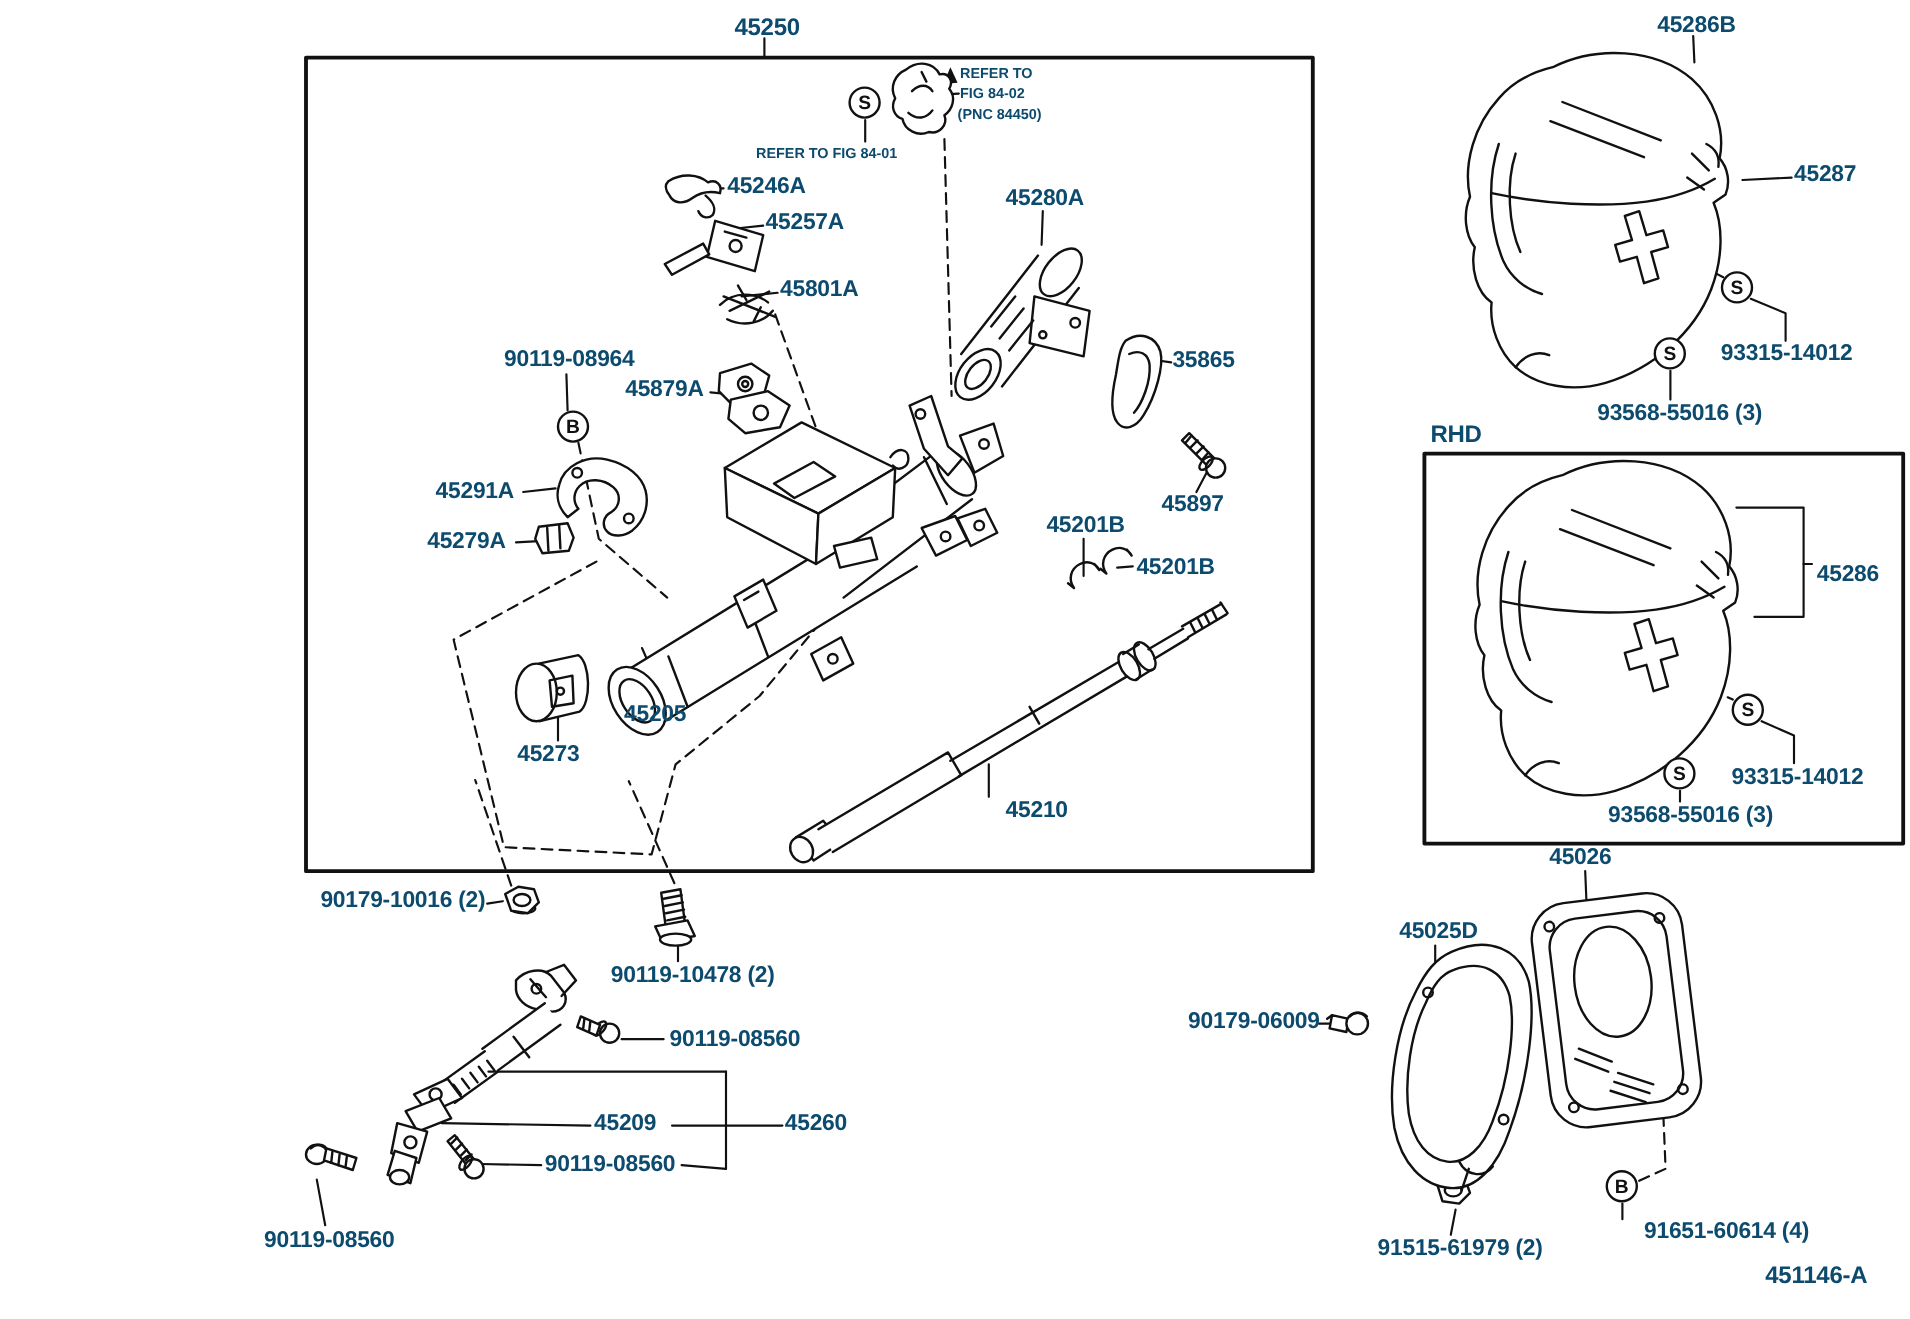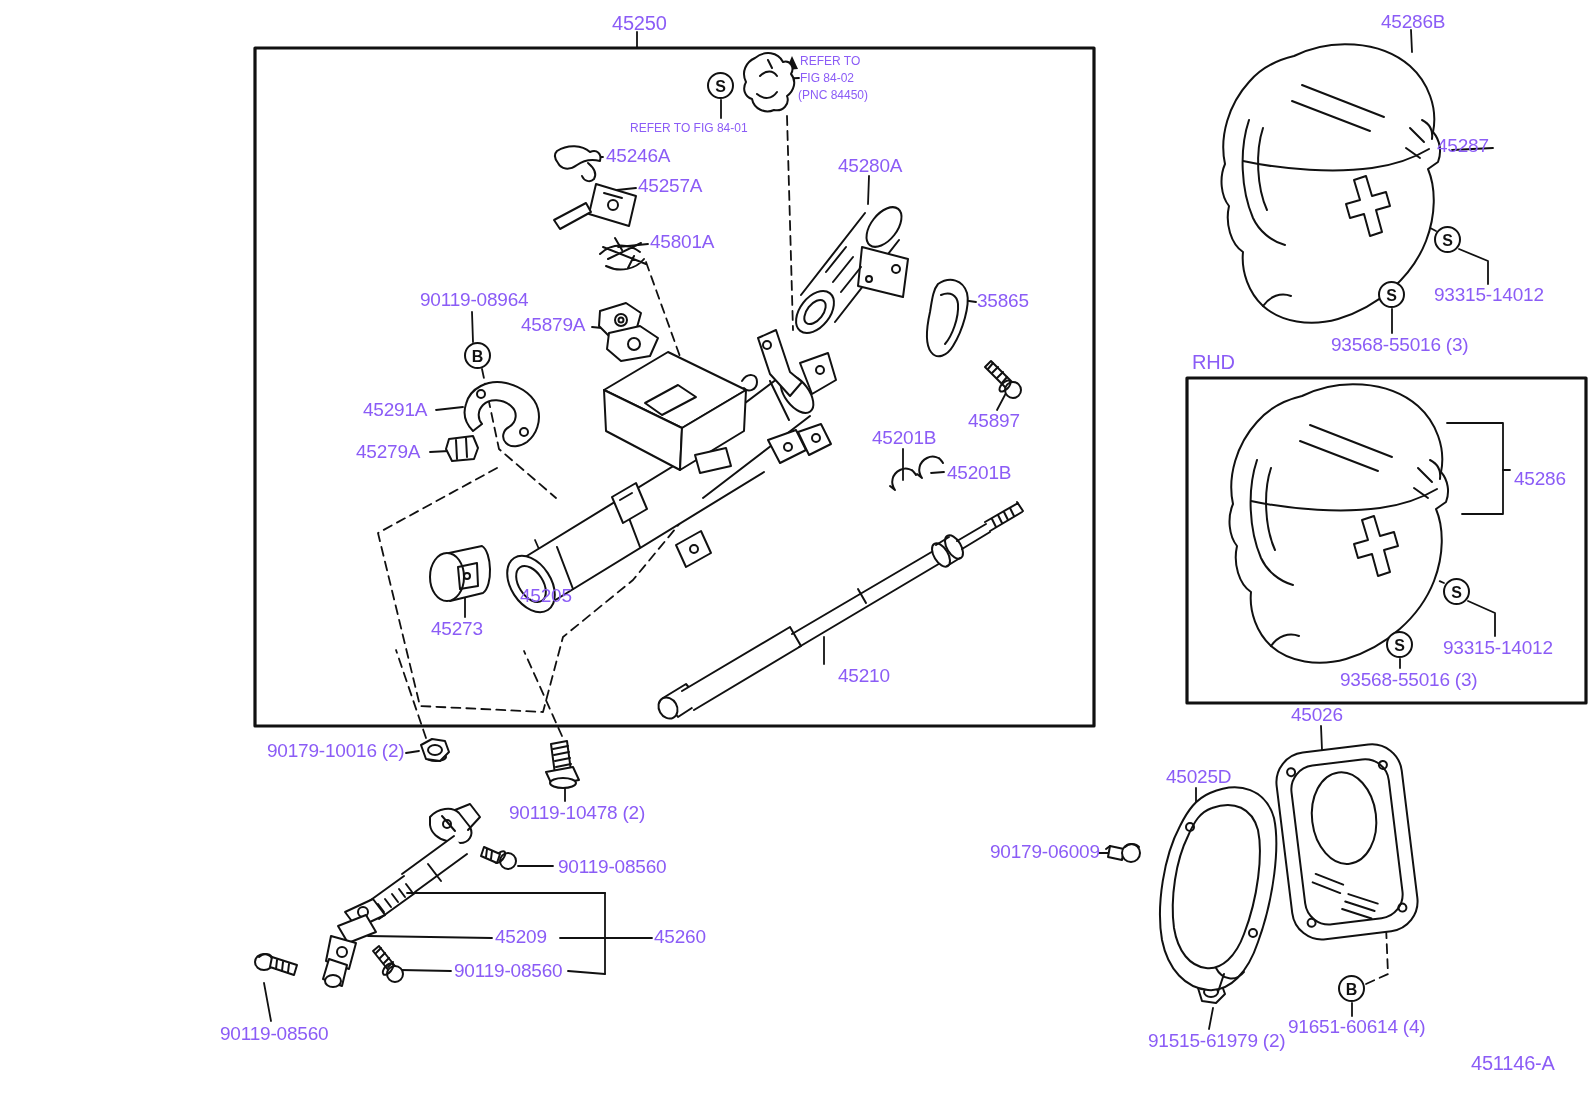--- a/index.html
+++ b/index.html
@@ -1,19 +1,19 @@
 <!DOCTYPE html>
 <html><head>
 <meta charset="utf-8">
 <style>
   html,body{margin:0;padding:0;background:#ffffff;}
   .stage{position:relative;width:1592px;height:1099px;background:#ffffff;overflow:hidden;
          font-family:"Liberation Sans",sans-serif;}
   svg{position:absolute;left:0;top:0;}
-  .lbl{position:absolute;color:#8b5cf6;font-weight:normal;font-size:19px;letter-spacing:-0.2px;
+  .lbl{position:absolute;color:#0c4a6e;font-weight:bold;font-size:19px;letter-spacing:-0.2px;
        white-space:nowrap;line-height:1;}
   .lbl.sm{font-size:12px;letter-spacing:0;}
   .lbl.big{font-size:20px;}
   .co{position:absolute;width:27px;height:27px;border:2.2px solid #111;border-radius:50%;
       background:#fff;color:#111;font-weight:bold;font-size:16px;line-height:25px;
       text-align:center;box-sizing:border-box;}
 </style>
 </head>
 <body>
 
@@ -328,27 +328,27 @@
 <div class="lbl" style="left:431px;top:619px">45273</div>
 <div class="lbl" style="left:838px;top:666px">45210</div>
 <div class="lbl" style="left:267px;top:741px">90179-10016 (2)</div>
 <div class="lbl" style="left:509px;top:803px">90119-10478 (2)</div>
 <div class="lbl" style="left:558px;top:857px">90119-08560</div>
 <div class="lbl" style="left:495px;top:927px">45209</div>
 <div class="lbl" style="left:654px;top:927px">45260</div>
 <div class="lbl" style="left:454px;top:961px">90119-08560</div>
 <div class="lbl" style="left:220px;top:1024px">90119-08560</div>
 <div class="lbl" style="left:1381px;top:12px">45286B</div>
-<div class="lbl" style="left:1437px;top:136px">45287</div>
+<div class="lbl" style="left:1495px;top:136px">45287</div>
 <div class="lbl" style="left:1434px;top:285px">93315-14012</div>
 <div class="lbl" style="left:1331px;top:335px">93568-55016 (3)</div>
 <div class="lbl big" style="left:1192px;top:352px">RHD</div>
 <div class="lbl" style="left:1514px;top:469px">45286</div>
 <div class="lbl" style="left:1443px;top:638px">93315-14012</div>
 <div class="lbl" style="left:1340px;top:670px">93568-55016 (3)</div>
 <div class="lbl" style="left:1291px;top:705px">45026</div>
 <div class="lbl" style="left:1166px;top:767px">45025D</div>
 <div class="lbl" style="left:990px;top:842px">90179-06009</div>
 <div class="lbl" style="left:1148px;top:1031px">91515-61979 (2)</div>
-<div class="lbl" style="left:1288px;top:1017px">91651-60614 (4)</div>
+<div class="lbl" style="left:1370px;top:1017px">91651-60614 (4)</div>
 <div class="lbl big" style="left:1471px;top:1053px">451146-A</div>
 
 </div>
 
 </body></html>

